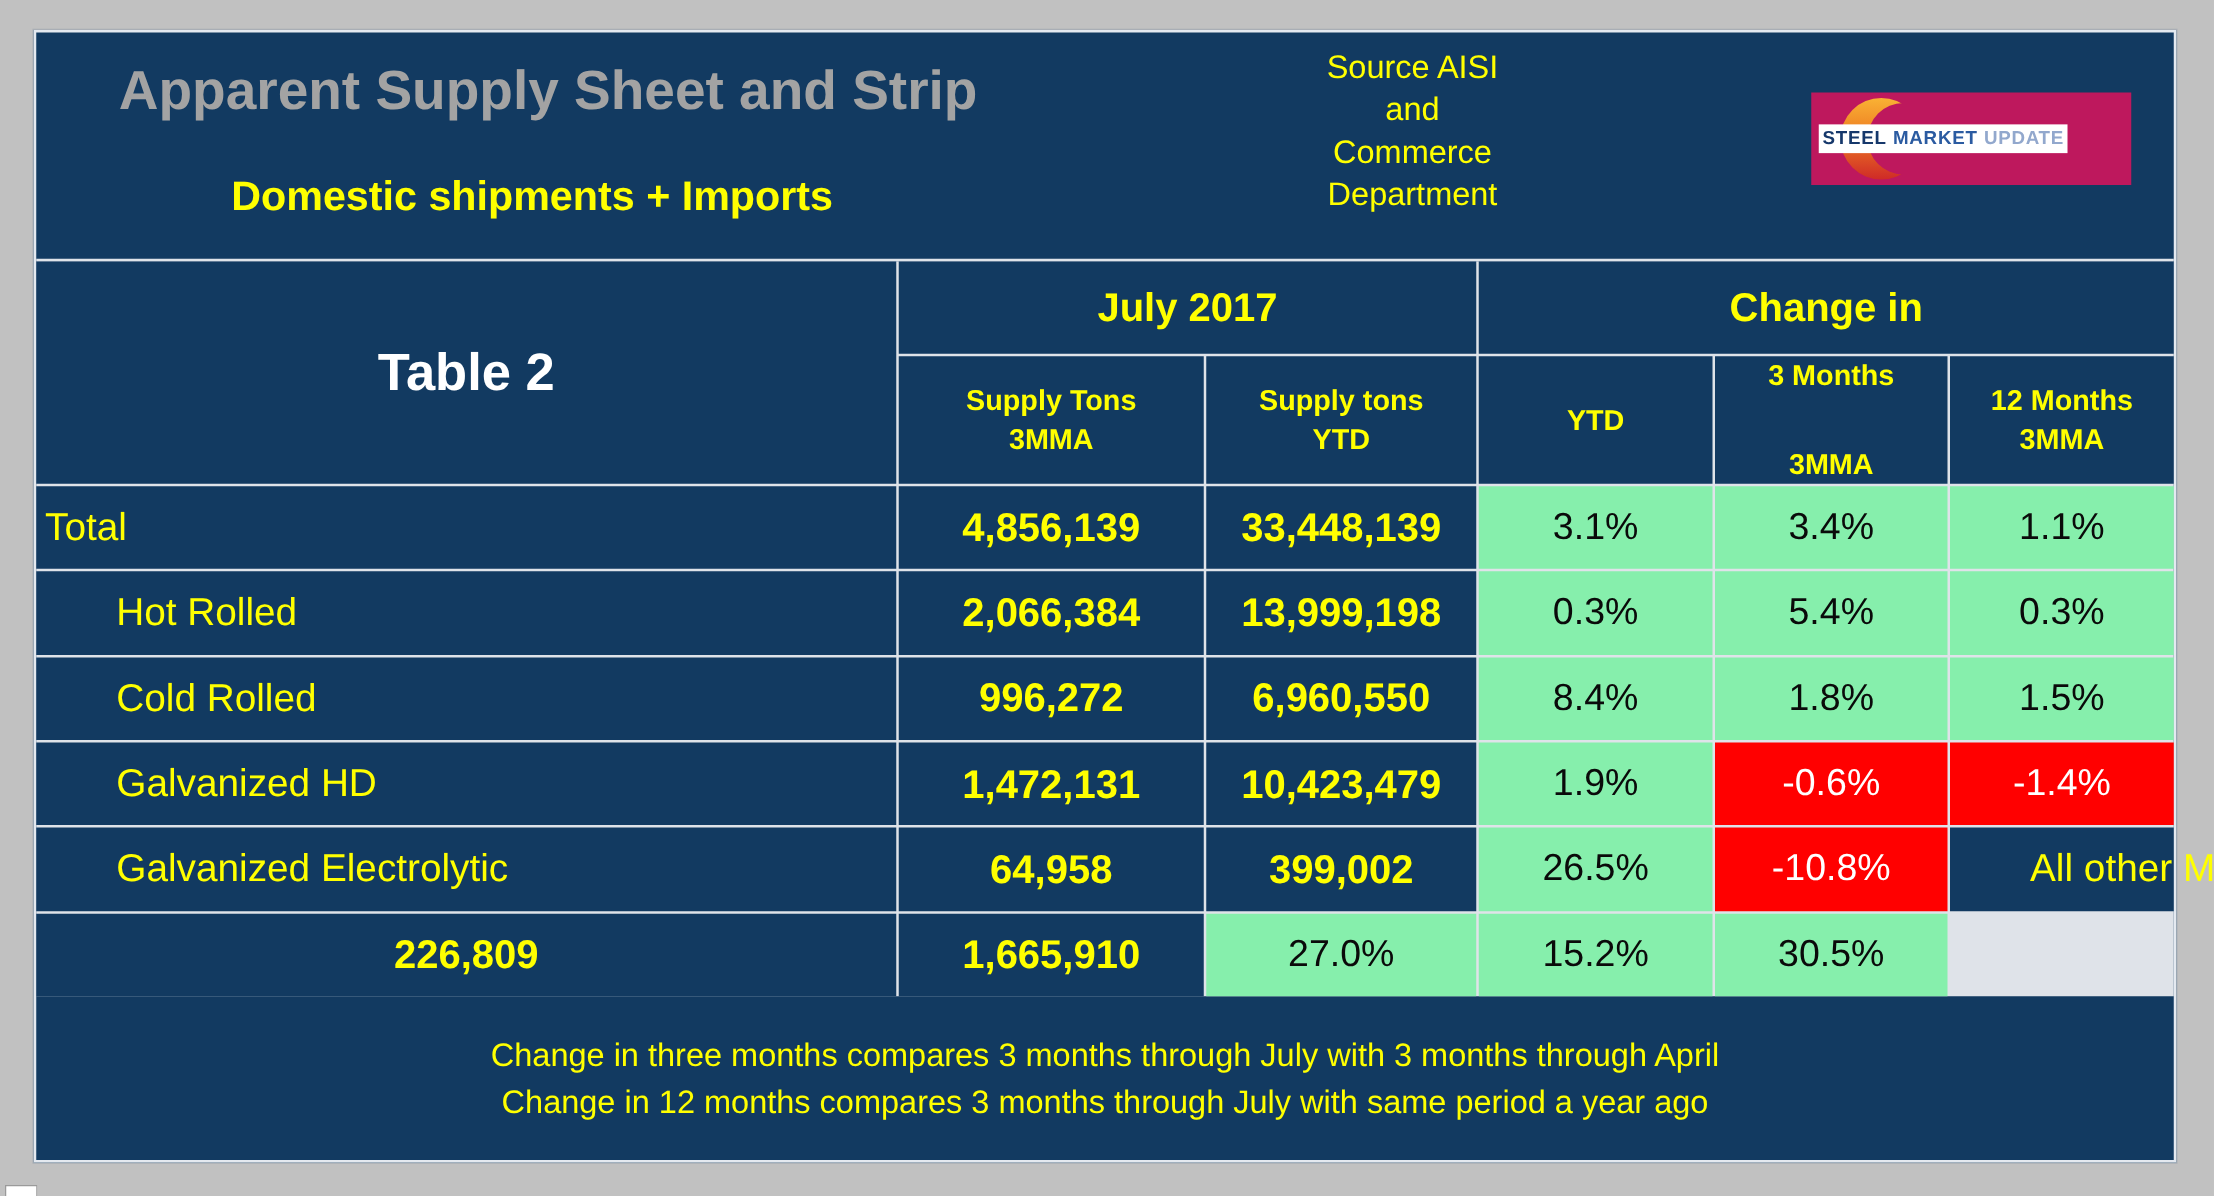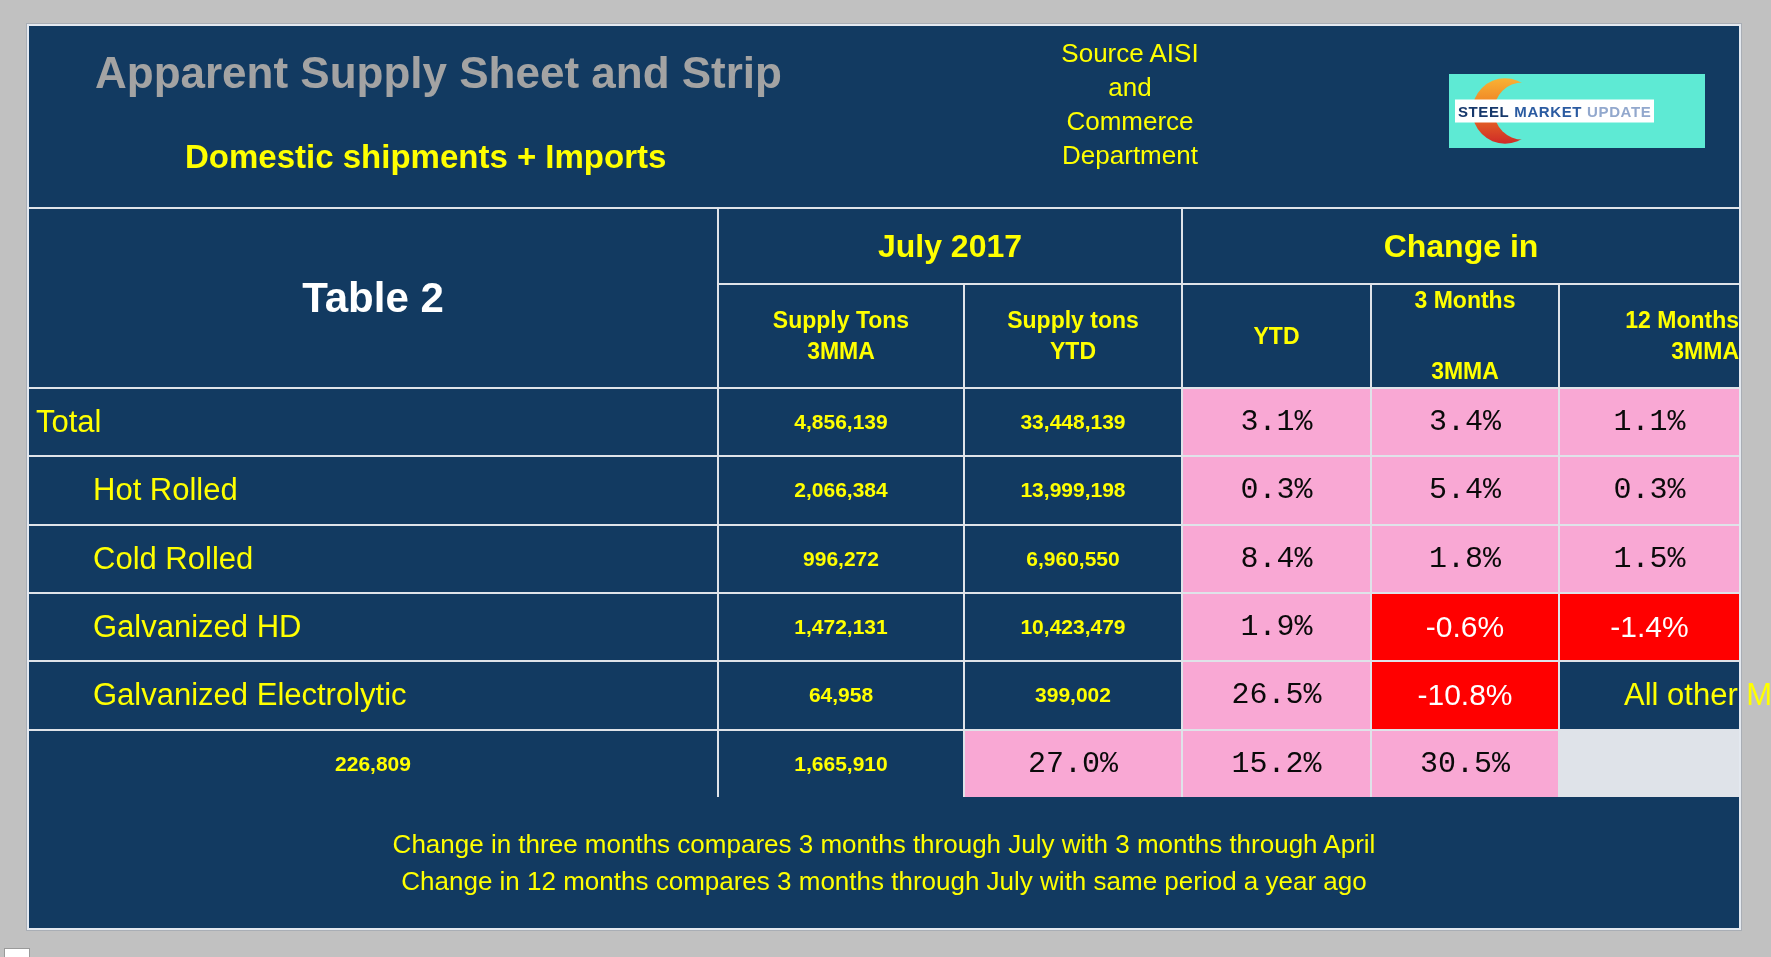--- a/index.html
+++ b/index.html
@@ -5,43 +5,43 @@
   html,body{margin:0;padding:0;background:#c1c1c1;font-family:"Liberation Sans",sans-serif;}
   .screen{position:relative;width:1771px;height:957px;background:#c1c1c1;overflow:hidden;}
   .panel{position:absolute;left:27px;top:24px;width:1714px;height:906px;box-sizing:border-box;
          background:#123a61;border:2px solid #e4e9f0;box-shadow:0 0 0 1px #a9aeb5;}
   
   .title-band{position:relative;height:183px;box-sizing:border-box;border-bottom:2px solid #dfe3e9;}
   .main-title{position:absolute;left:66px;top:22px;font-size:44px;font-weight:bold;color:#a3a3a3;white-space:nowrap;}
   .sub-title{position:absolute;left:156px;top:112px;font-size:33px;font-weight:bold;color:#ffff00;white-space:nowrap;}
   .source{position:absolute;left:956px;top:10px;width:290px;text-align:center;
           font-size:26px;line-height:34px;color:#ffff00;}
-  .logo{position:absolute;left:1420px;top:48px;width:256px;height:74px;background:#5eead4;}
+  .logo{position:absolute;left:1420px;top:48px;width:256px;height:74px;background:#be185d;}
   .logo svg{position:absolute;left:22px;top:3px;width:68px;height:68px;}
   .logo-text{position:absolute;left:6px;top:50%;transform:translateY(-50%);background:#ffffff;
              padding:3px 3px;white-space:nowrap;font-size:15px;font-weight:bold;letter-spacing:.6px;}
   .lt-steel{color:#16386b;}
   .lt-market{color:#2b5ba1;margin-left:5px;}
   .lt-update{color:#92a8cd;margin-left:5px;}
   
   .grid{display:grid;height:588px;gap:2px;background:#dfe3e9;
         grid-template-columns:688px 244px 216px 187px 186px 179px;
         grid-template-rows:74px 102px repeat(6,1fr);}
   .cell{background:#123a61;display:flex;align-items:center;justify-content:center;}
   .corner{grid-column:1;grid-row:1/3;color:#ffffff;font-size:42px;font-weight:bold;}
   .group{font-size:32px;font-weight:bold;color:#ffff00;}
   .g-july{grid-column:2/4;grid-row:1;}
   .g-change{grid-column:4/7;grid-row:1;}
   .subh{flex-direction:column;font-size:23px;line-height:31px;font-weight:bold;color:#ffff00;text-align:center;}
   .subh span:empty{display:none;}
   .label{justify-content:flex-start;padding-left:7px;color:#ffff00;font-size:31px;white-space:nowrap;}
   .label[data-indent="true"]{padding-left:64px;}
-  .num{color:#ffff00;font-size:21px;font-weight:bold;}
+  .num{color:#ffff00;font-size:32px;font-weight:bold;}
   .change{font-size:30px;}
-  .change[data-state="pos"]{background:#f9a8d4;color:#0a0a0a;font-family:Liberation Mono, monospace;}
+  .change[data-state="pos"]{background:#86efac;color:#0a0a0a;}
   .change[data-state="neg"]{background:#ff0000;color:#ffffff;}
   
   .foot{height:131px;display:flex;flex-direction:column;justify-content:center;align-items:center;
         color:#ffff00;font-size:26px;line-height:37px;text-align:left;}
   .artifact{position:absolute;left:4px;top:948px;width:24px;height:9px;background:#ffffff;border:1px solid #9a9a9a;}
 </style>
 </head>
 <body>
 
 <div class="screen">
@@ -91,21 +91,21 @@
         <span>YTD</span>
       </div>
       <div class="cell subh" style="grid-column:4;grid-row:2;">
         <span>YTD</span>
 
       </div>
       <div class="cell subh" style="grid-column:5;grid-row:2;gap:40px;">
         <span>3 Months</span>
         <span>3MMA</span>
       </div>
-      <div class="cell subh" style="grid-column:6;grid-row:2;align-items:flex-end;">
+      <div class="cell subh" style="grid-column:6;grid-row:2;">
         <span>12 Months</span>
         <span>3MMA</span>
       </div>
 
       <div class="cell label" data-indent="false">Total</div>
       <div class="cell num">4,856,139</div>
       <div class="cell num">33,448,139</div>
       <div class="cell change" data-state="pos">3.1%</div>
       <div class="cell change" data-state="pos">3.4%</div>
       <div class="cell change" data-state="pos">1.1%</div>

